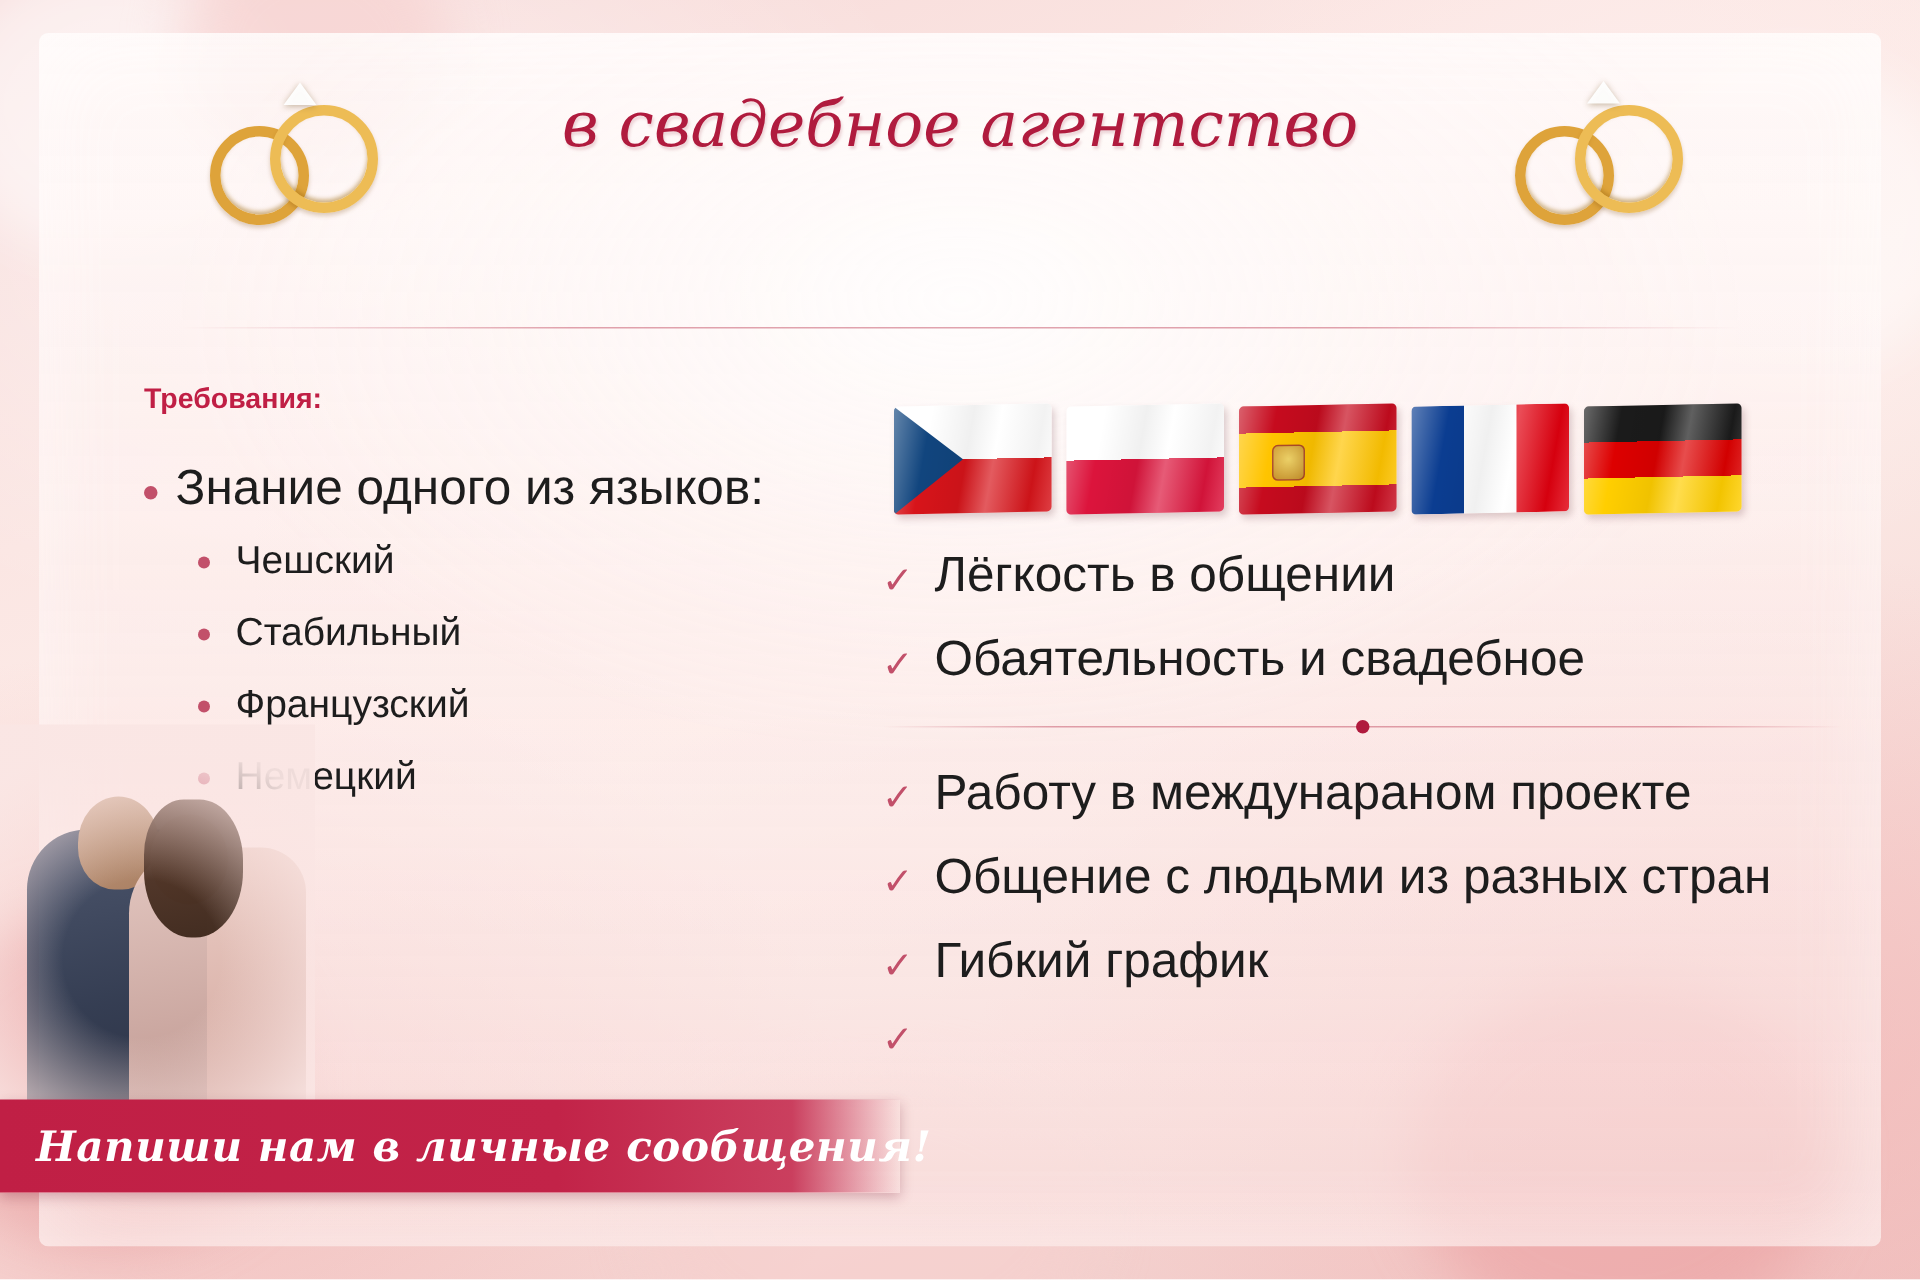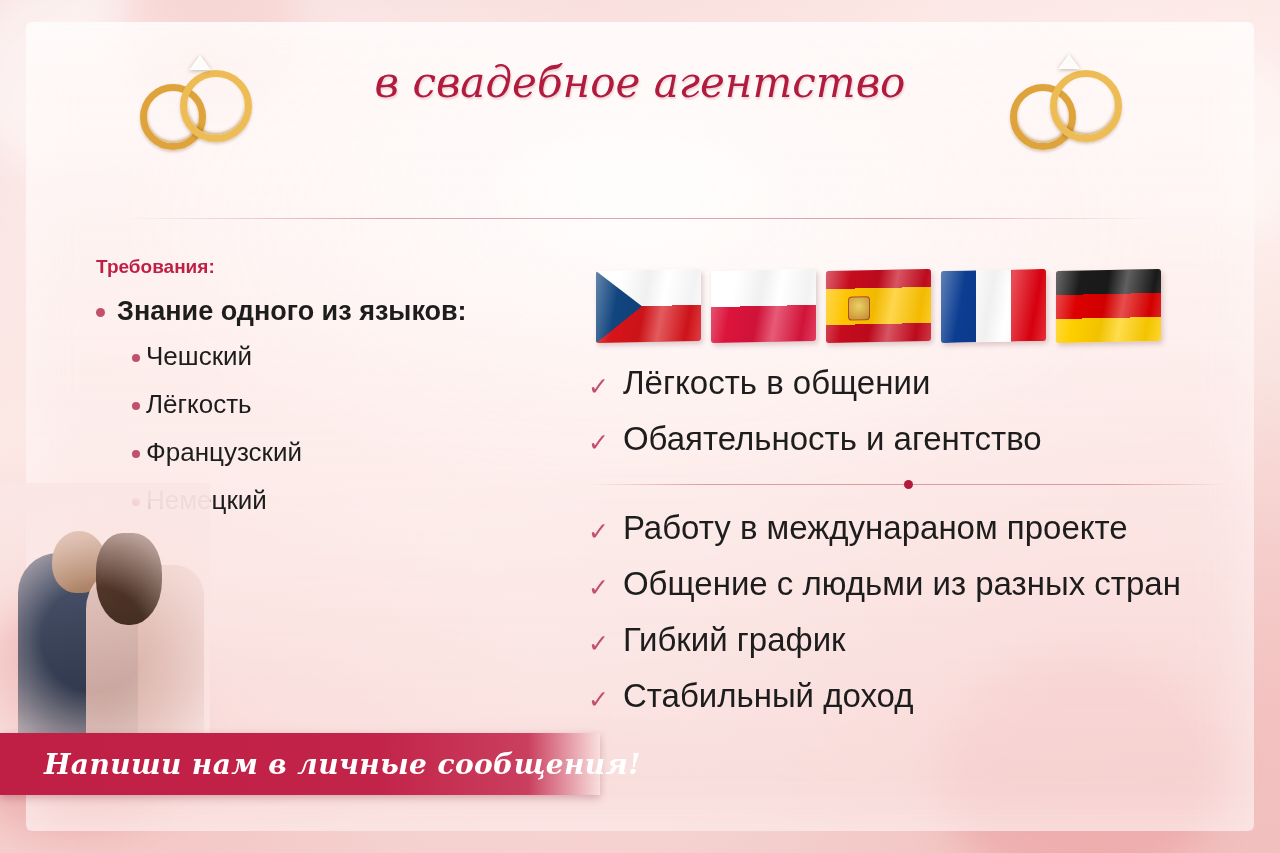--- a/index.html
+++ b/index.html
@@ -135,28 +135,29 @@
   .dot {
     width: 9px;
     height: 9px;
     border-radius: 50%;
     background: #c2506a;
     flex: 0 0 auto;
     transform: translateY(-3px);
   }
   .lead-text {
     color: #1d1d1d;
-    font-size: 27px;
-    font-weight: 700;
+    font-size: 33px;
+    font-weight: 400;
+    margin-top: 10px;
   }
   .sub-list { margin: 14px 0 0 36px; }
   .sub-row {
     display: flex;
     align-items: baseline;
-    gap: 6px;
+    gap: 17px;
     margin-bottom: 17px;
   }
   .sub-dot {
     width: 8px;
     height: 8px;
     border-radius: 50%;
     background: #c2506a;
     flex: 0 0 auto;
     transform: translateY(-3px);
   }
@@ -261,21 +262,21 @@
     display: flex;
     align-items: center;
     box-shadow: 0 3px 8px rgba(120,20,45,0.28);
   }
   .ribbon-text {
     font-family: "DejaVu Serif", "Liberation Serif", serif;
     font-style: italic;
     font-weight: 700;
     color: #ffffff;
     font-size: 28px;
-    padding-left: 44px;
+    padding-left: 24px;
     letter-spacing: 0.4px;
     white-space: nowrap;
   }
 
   
   .couple {
     position: absolute;
     left: 0;
     bottom: 110px;
     width: 210px;
@@ -364,21 +365,21 @@
       <span class="lead-text">Знание одного из языков:</span>
     </div>
 
     <div class="sub-list">
       <div class="sub-row">
         <span class="sub-dot"></span>
         <span class="sub-text">Чешский</span>
       </div>
       <div class="sub-row">
         <span class="sub-dot"></span>
-        <span class="sub-text">Лёгкость</span>
+        <span class="sub-text">Стабильный</span>
       </div>
       <div class="sub-row">
         <span class="sub-dot"></span>
         <span class="sub-text">Французский</span>
       </div>
       <div class="sub-row">
         <span class="sub-dot"></span>
         <span class="sub-text">Немецкий</span>
       </div>
     </div>
@@ -401,21 +402,21 @@
         </div>
       <div class="flag f-de"></div>
     </div>
 
     <div class="check-row">
       <span class="check">✓</span>
       <span class="check-text">Лёгкость в общении</span>
     </div>
     <div class="check-row">
       <span class="check">✓</span>
-      <span class="check-text">Обаятельность и агентство</span>
+      <span class="check-text">Обаятельность и свадебное</span>
     </div>
 
     <div class="divider">
         <span class="dmark"></span>
       </div>
 
 
     <div class="check-row">
       <span class="check">✓</span>
       <span class="check-text">Работу в междунараном проекте</span>
@@ -423,21 +424,20 @@
     <div class="check-row">
       <span class="check">✓</span>
       <span class="check-text">Общение с людьми из разных стран</span>
     </div>
     <div class="check-row">
       <span class="check">✓</span>
       <span class="check-text">Гибкий график</span>
     </div>
     <div class="check-row">
       <span class="check">✓</span>
-      <span class="check-text">Стабильный доход</span>
     </div>
   </div>
 
   <div class="couple">
     <div class="man"></div>
     <div class="man-head"></div>
     <div class="woman"></div>
     <div class="woman-head"></div>
     <div class="woman-hair"></div>
     <div class="couple-fade"></div>

